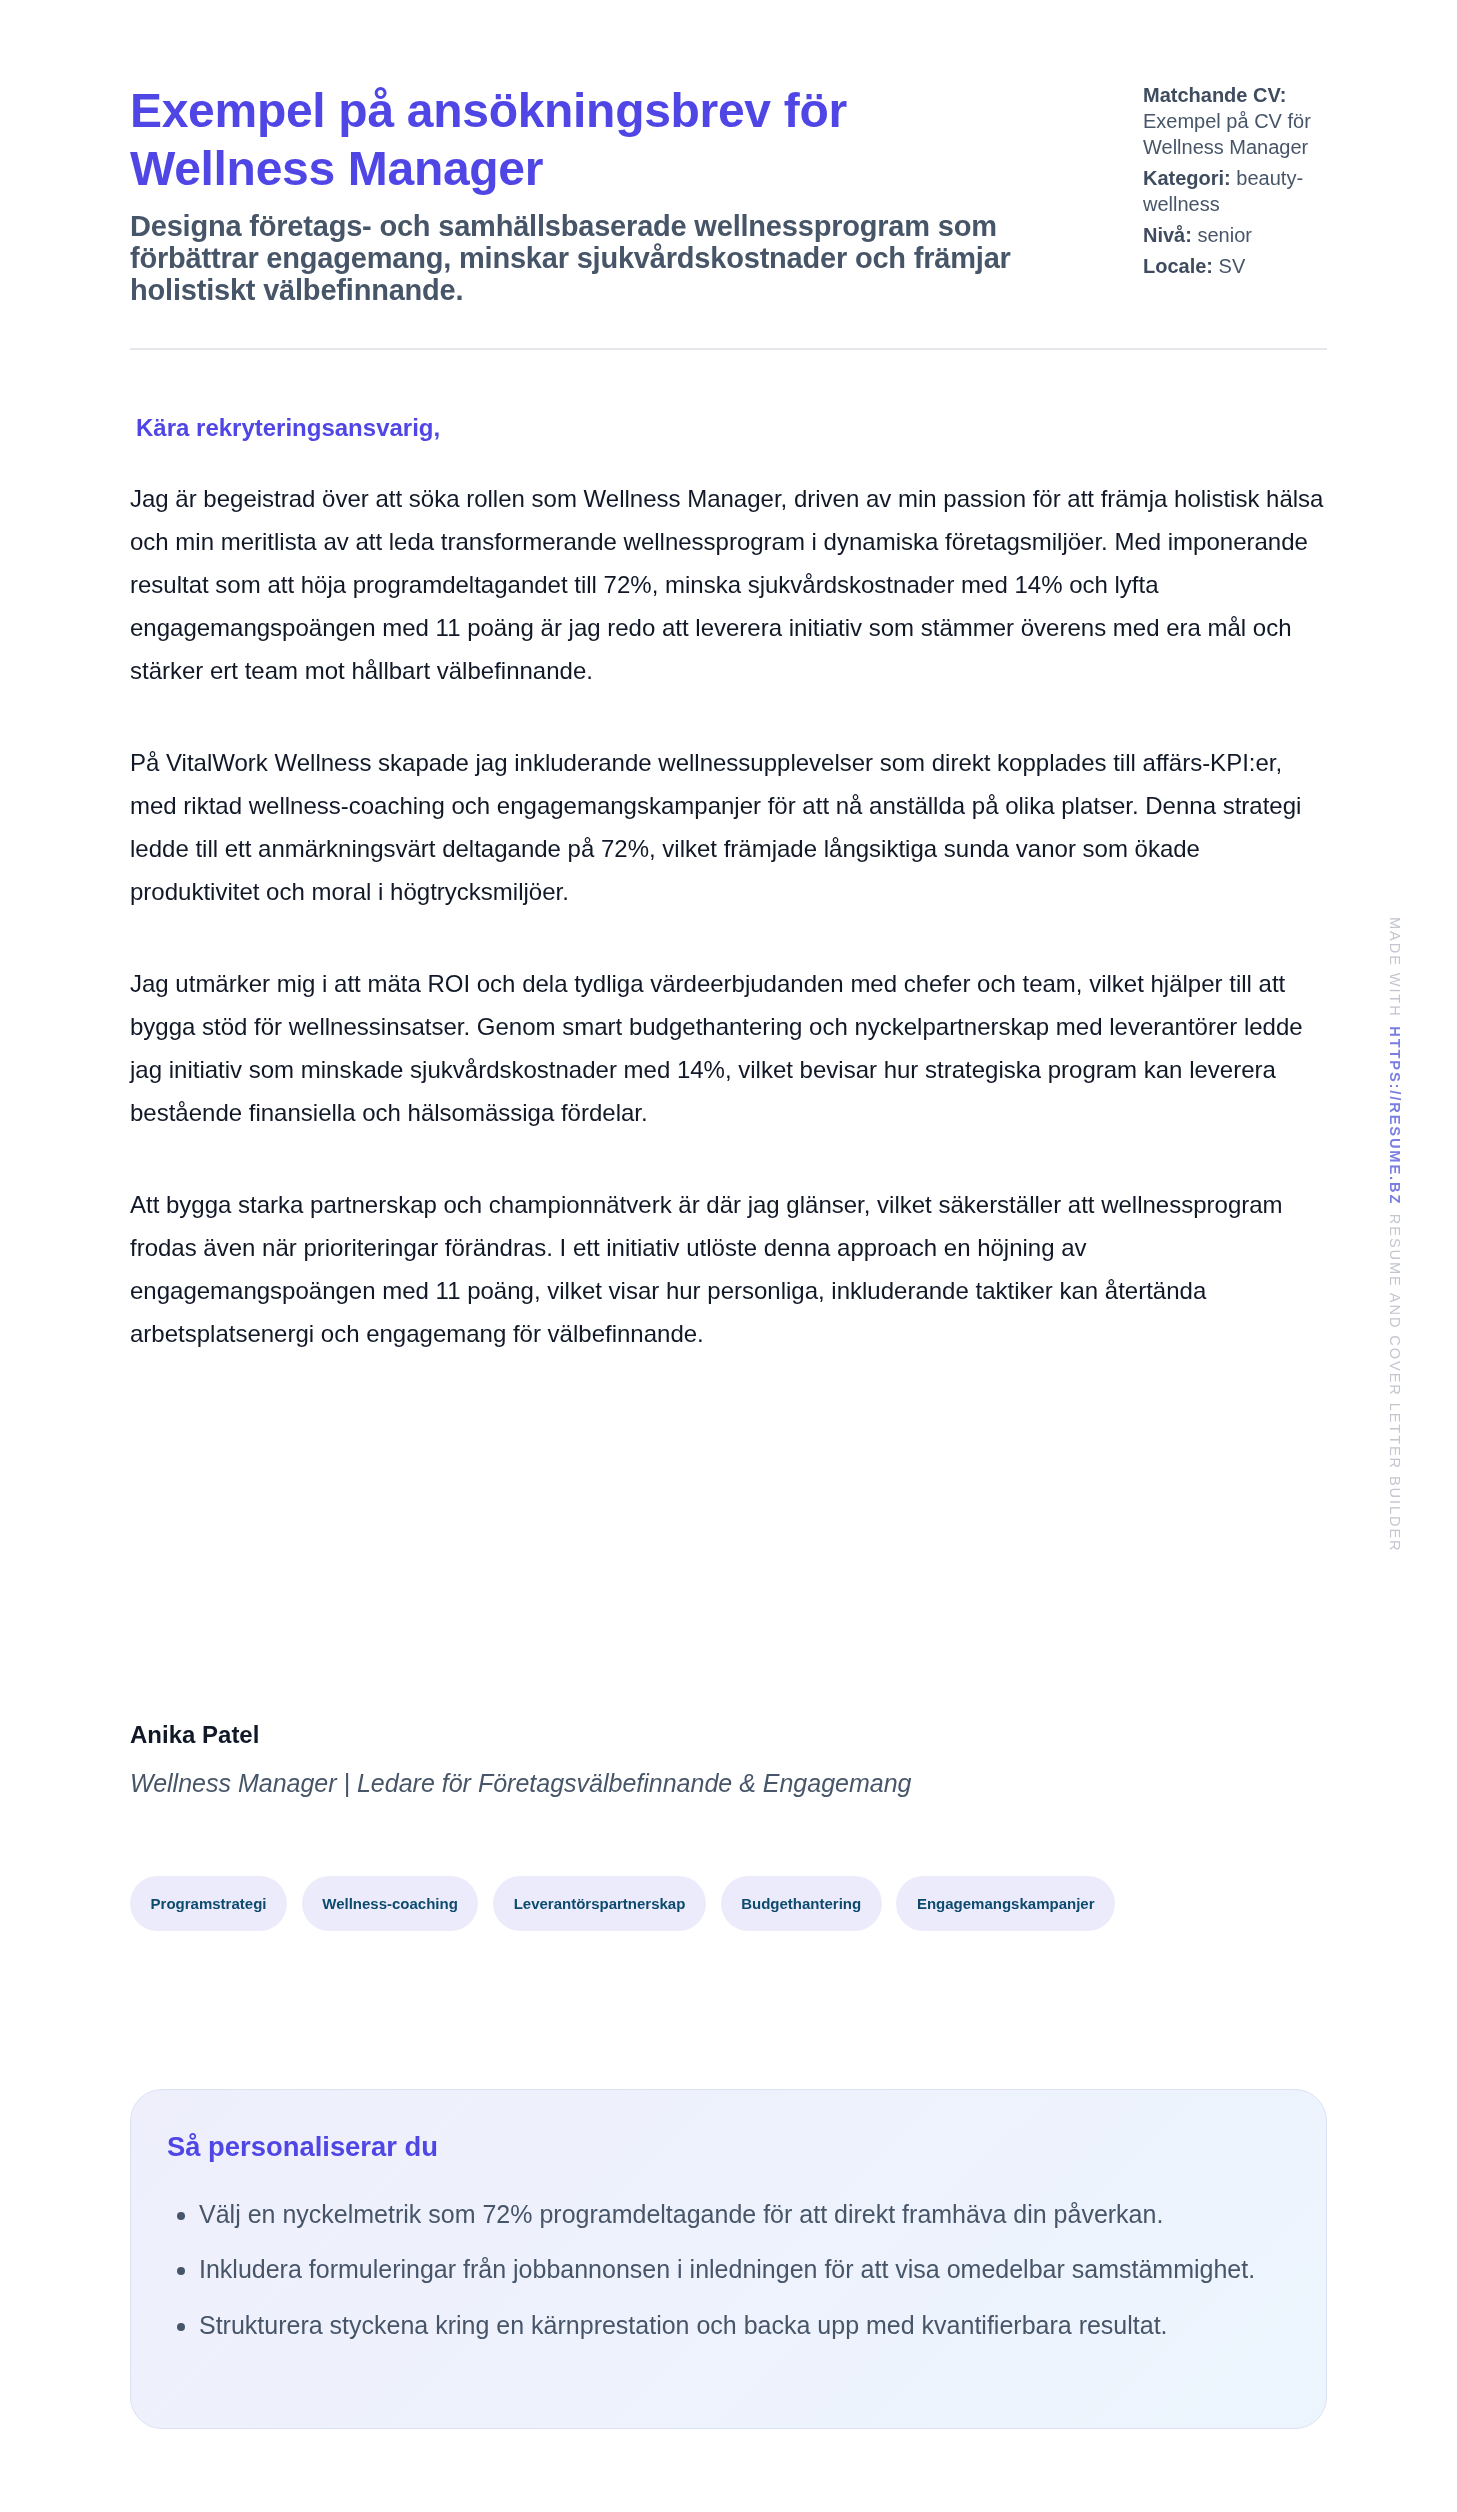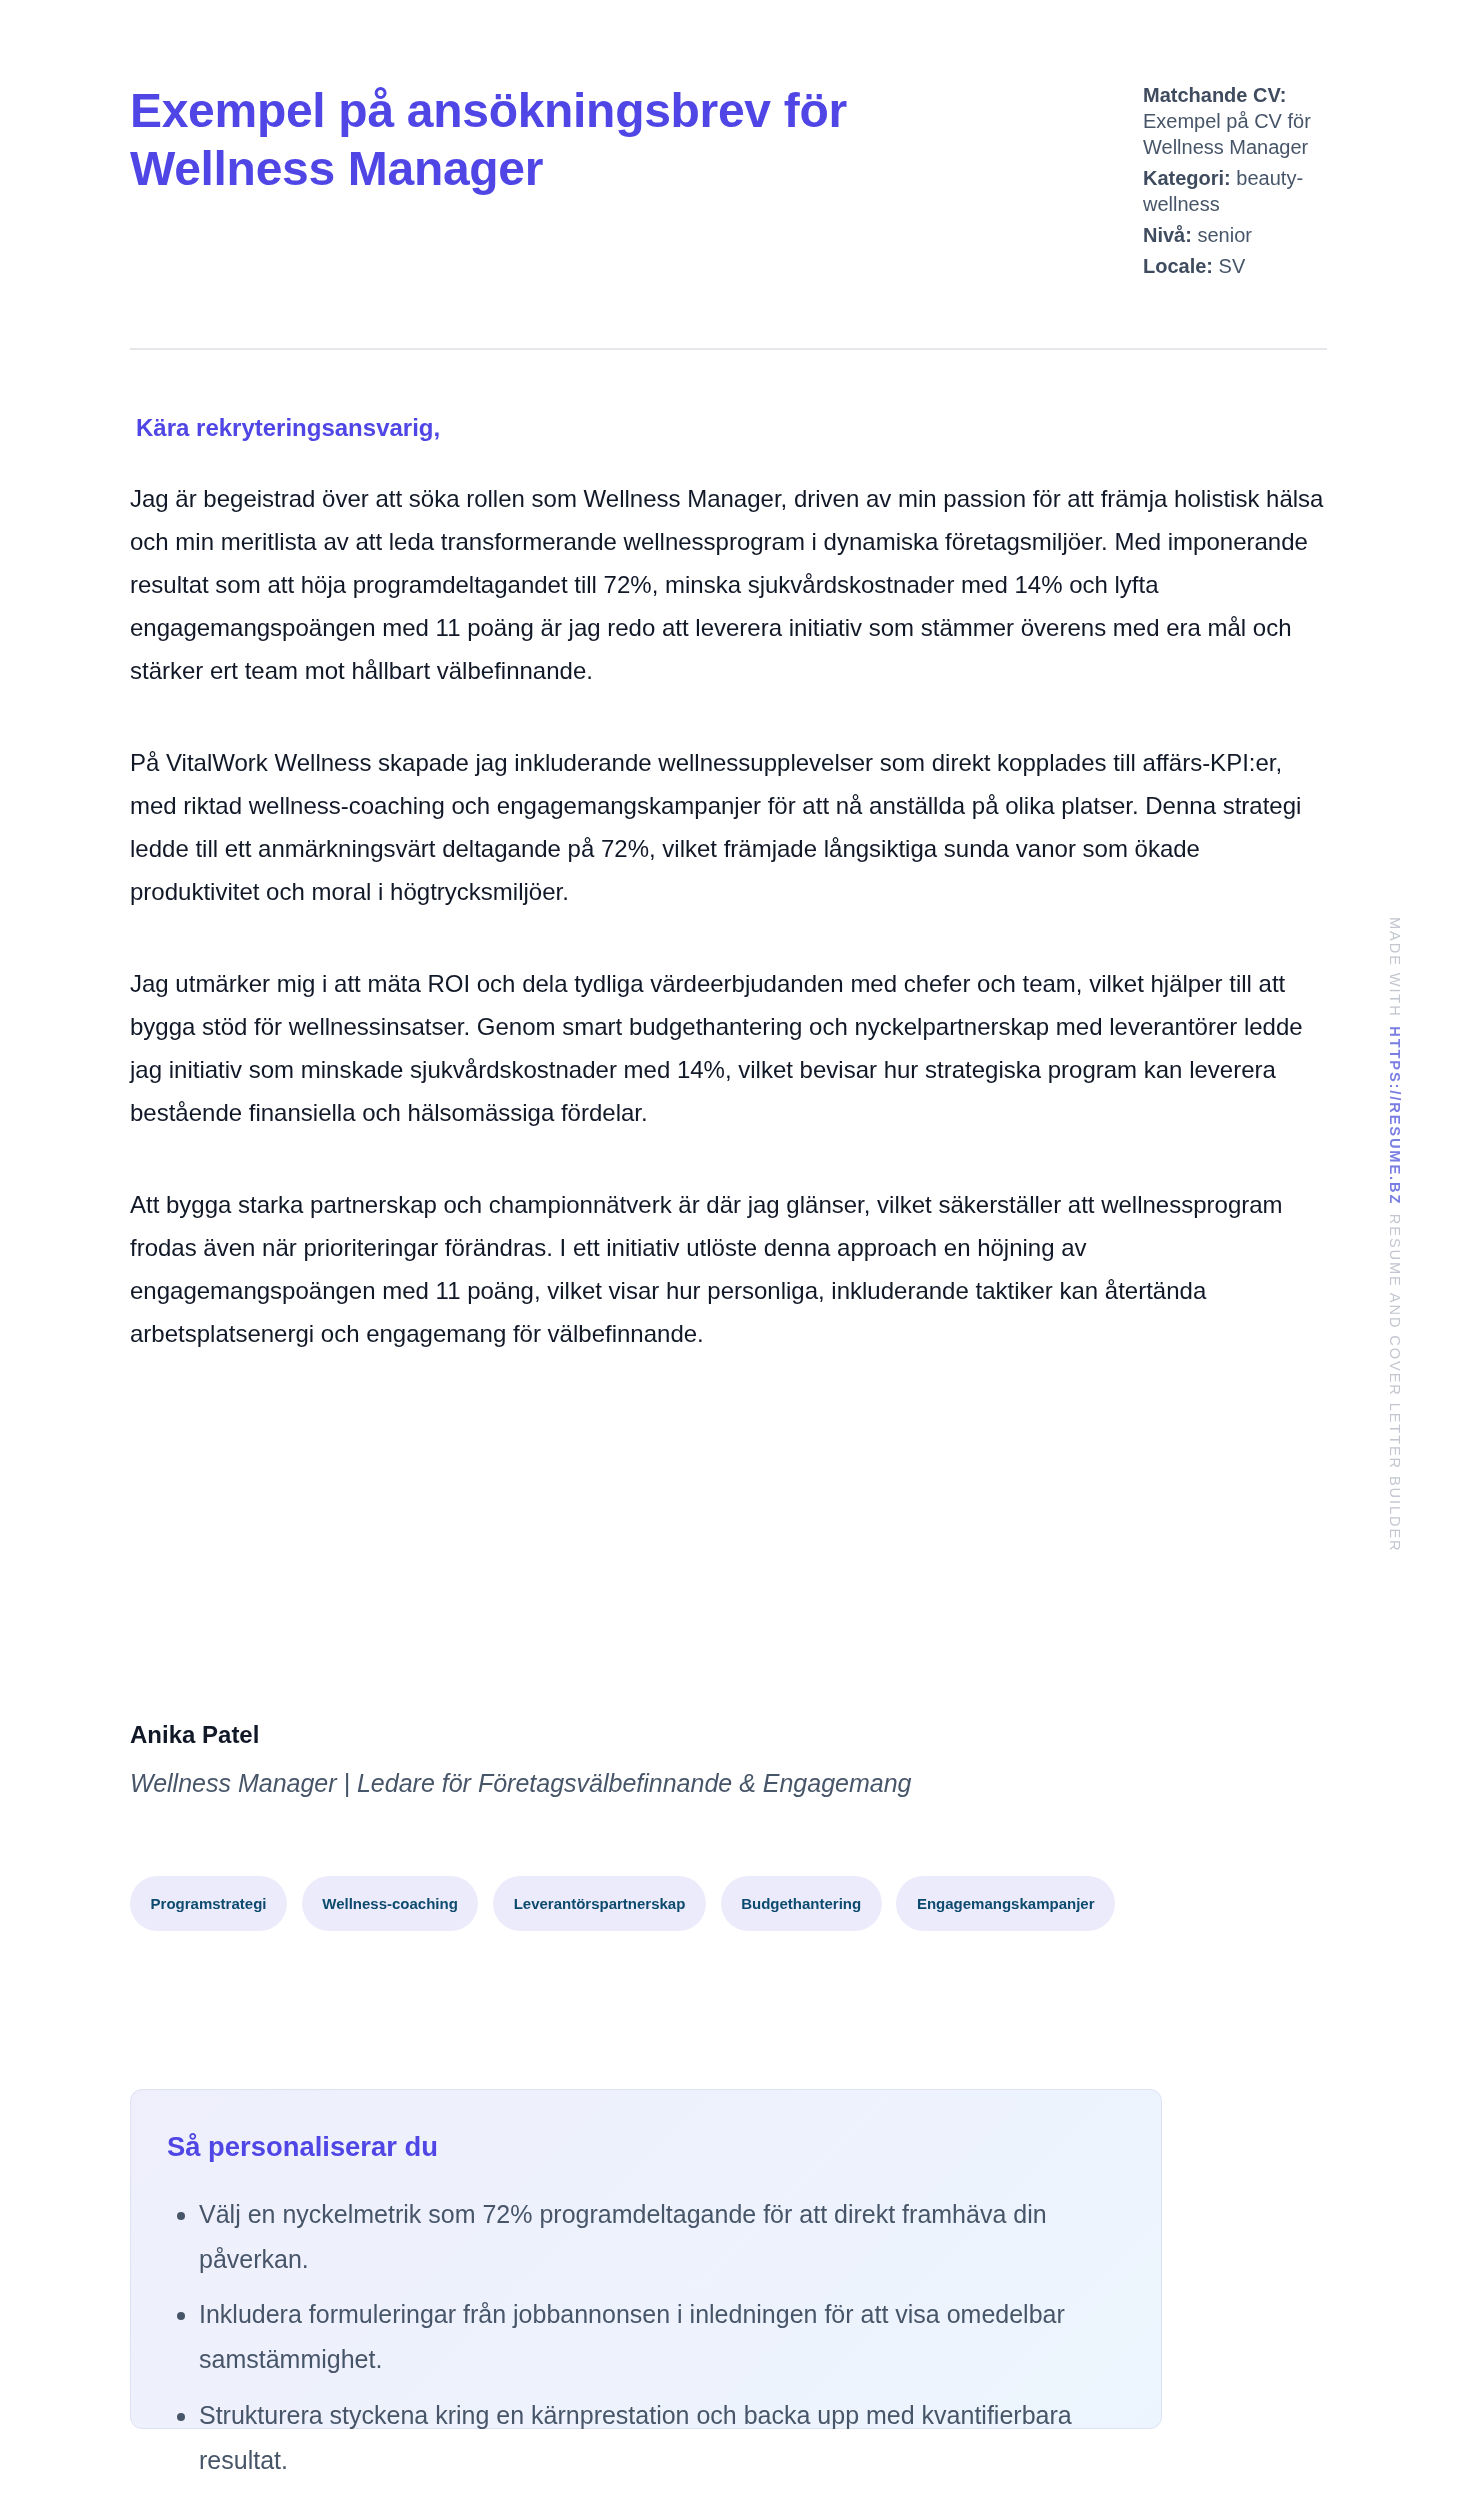--- a/index.html
+++ b/index.html
@@ -58,22 +58,22 @@
     display: flex; flex-wrap: wrap; gap: 13.7px 14.6px;
   }
   .tag {
     height: 55px; line-height: 55px; padding: 0 20.6px; border-radius: 27.4px;
     background: #ecebfc; color: #0c4a6e; font-size: 15px; font-weight: 700;
     white-space: nowrap;
   }
 
   
   .tips {
-    position: absolute; left: 0; top: 2089px; width: 1032px; height: 340px;
-    box-sizing: border-box; border: 1.7px solid #dde1f4; border-radius: 12px;
+    position: absolute; left: 0; top: 2089px; width: 1197px; height: 340px;
+    box-sizing: border-box; border: 1.7px solid #dde1f4; border-radius: 32px;
     background: linear-gradient(135deg, #efeffc 0%, #ecf5fd 100%);
     padding: 38px 36px;
   }
   .tips h3 {
     margin: 0; font-size: 27.4px; line-height: 38px; font-weight: 700; color: #4f46e5;
   }
   .tips ul { margin: 26px 0 0 0; padding: 0 0 0 32px; }
   .tips li {
     font-size: 25px; line-height: 45px; color: #475569; margin-bottom: 10.3px;
   }
@@ -91,20 +91,21 @@
   }
   .watermark .link { color: #7a7ee3; font-weight: 700; margin: 0 8.6px; }
 </style>
 </head>
 <body>
 
 <div class="page">
 
   <header class="header">
     <h1 class="title">Exempel på ansökningsbrev för Wellness Manager</h1>
+    <h2 class="subtitle">Designa företags- och samhällsbaserade wellnessprogram som förbättrar engagemang, minskar sjukvårdskostnader och främjar holistiskt välbefinnande.</h2>
 
     <div class="meta">
       <div class="row">
         <span class="k">Matchande CV:</span>
         <span>Exempel på CV för Wellness Manager</span>
       </div>
       <div class="row">
         <span class="k">Kategori:</span>
         <span>beauty-wellness</span>
       </div>

